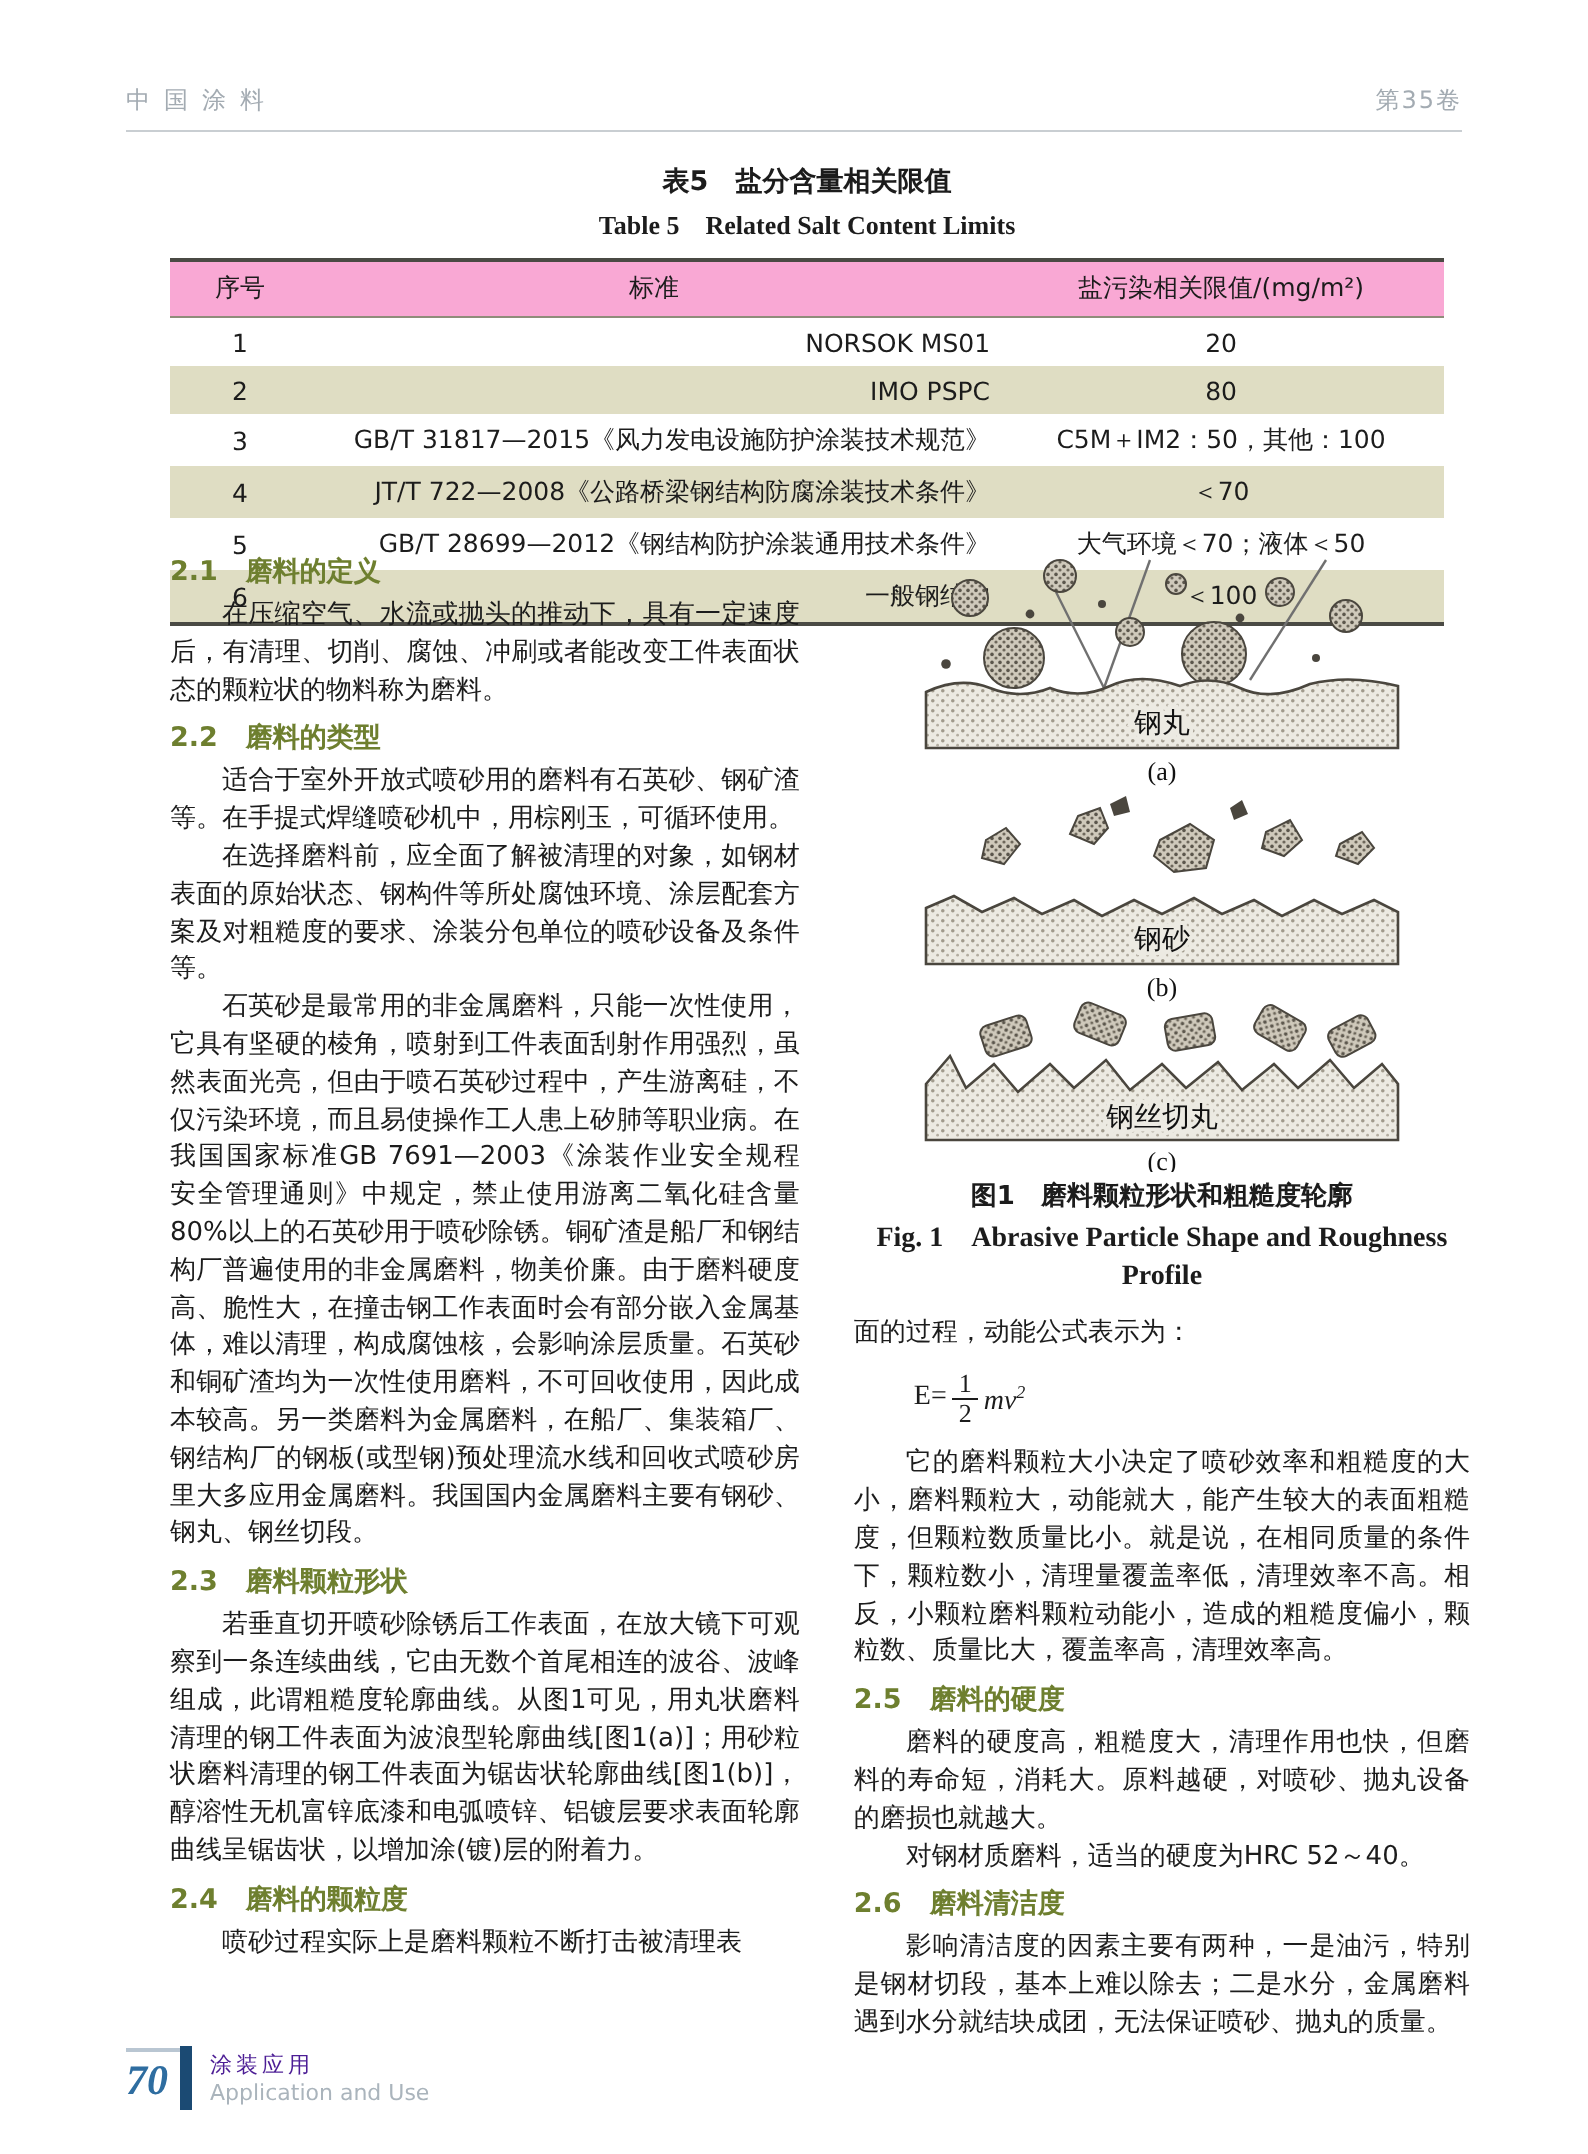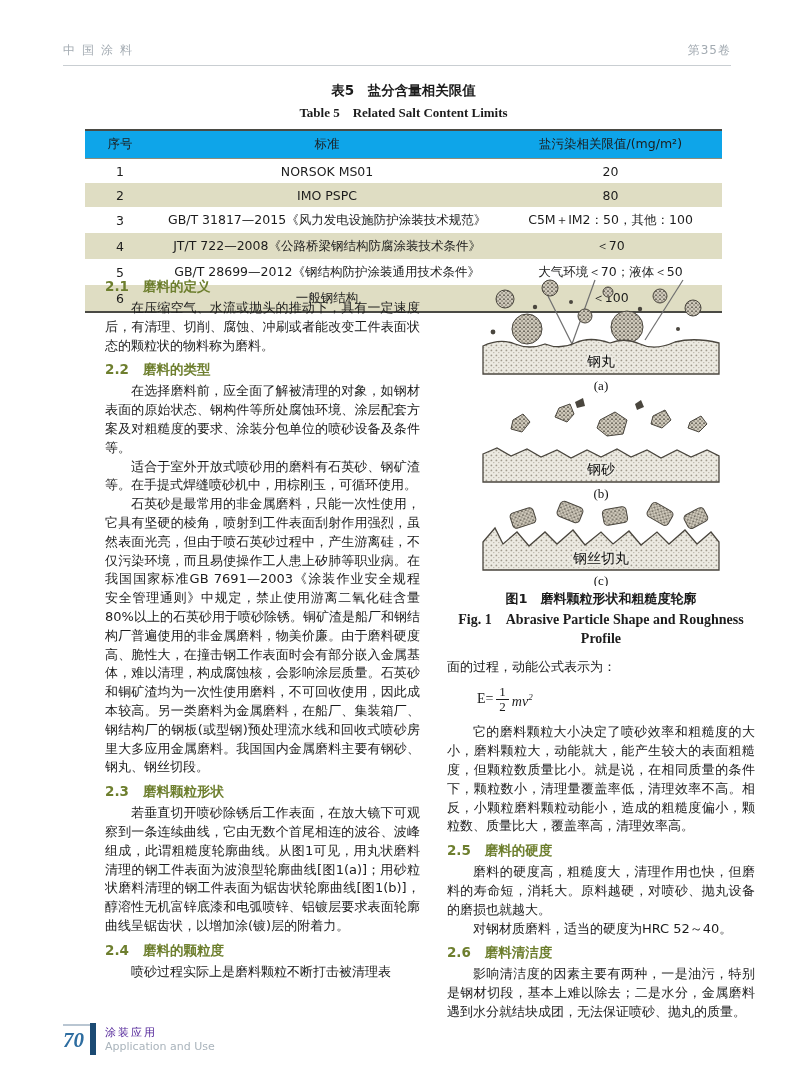--- a/index.html
+++ b/index.html
@@ -22,34 +22,34 @@
   
   .table-block{position:absolute; top:82px; left:85px; width:637px;}
   .tbl-title-zh{text-align:center; font-weight:bold; font-size:13.5px; margin:0 0 4px 0;}
   .tbl-title-en{text-align:center; font-weight:bold; font-size:13px; margin:0 0 7px 0;
     font-family:"Liberation Serif","DejaVu Serif",serif;}
   table.salt{
     width:100%; border-collapse:collapse; font-size:12.5px;
     border-top:2px solid #4a4a44; border-bottom:2px solid #4a4a44;
   }
   table.salt th{
-    background:#0ea5e9; font-weight:normal; padding:5px 4px;
+    background:#f9a8d4; font-weight:normal; padding:5px 4px;
     border-bottom:1px solid #8f8d7a;
   }
   table.salt td{padding:4.5px 4px;}
   table.salt tbody tr:nth-child(even){background:#dfddc3;}
   td.c0,th.c0{width:11%; text-align:center;}
-  td.c1,th.c1{width:54%; text-align:center; padding-left:22px;}
+  td.c1,th.c1{width:54%; text-align:right; padding-left:22px;}
   th.c1{text-align:center; padding-left:4px;}
   td.c2,th.c2{width:35%; text-align:center;}
 
   
   .columns{
     position:absolute; top:272px; left:85px; width:650px;
-    display:flex; gap:27px;margin-left:20px;
+    display:flex; gap:27px;
   }
   .col{width:325px; font-size:13px; line-height:18.8px; text-align:justify;}
   .col-right{width:318px;}
   h3.sec{
     color:#6e7f2f; font-size:13.5px; font-weight:bold;
     margin:5px 0 3px 0; line-height:19px;
   }
   h3.sec .num{margin-right:14px; font-weight:bold;}
   p.body{margin:0; text-indent:2em;}
   p.body.noindent{text-indent:0;}
@@ -148,22 +148,22 @@
 
     <div class="col col-left">
       <h3 class="sec">
         <span class="num">2.1</span><span>磨料的定义</span>
       </h3>
       <p class="body">在压缩空气、水流或抛头的推动下，具有一定速度后，有清理、切削、腐蚀、冲刷或者能改变工件表面状态的颗粒状的物料称为磨料。</p>
 
       <h3 class="sec">
         <span class="num">2.2</span><span>磨料的类型</span>
       </h3>
+      <p class="body">适合于室外开放式喷砂用的磨料有石英砂、钢矿渣等。在手提式焊缝喷砂机中，用棕刚玉，可循环使用。</p>
       <p class="body">在选择磨料前，应全面了解被清理的对象，如钢材表面的原始状态、钢构件等所处腐蚀环境、涂层配套方案及对粗糙度的要求、涂装分包单位的喷砂设备及条件等。</p>
-      <p class="body">适合于室外开放式喷砂用的磨料有石英砂、钢矿渣等。在手提式焊缝喷砂机中，用棕刚玉，可循环使用。</p>
       <p class="body">石英砂是最常用的非金属磨料，只能一次性使用，它具有坚硬的棱角，喷射到工件表面刮射作用强烈，虽然表面光亮，但由于喷石英砂过程中，产生游离硅，不仅污染环境，而且易使操作工人患上矽肺等职业病。在我国国家标准GB 7691—2003《涂装作业安全规程　安全管理通则》中规定，禁止使用游离二氧化硅含量80%以上的石英砂用于喷砂除锈。铜矿渣是船厂和钢结构厂普遍使用的非金属磨料，物美价廉。由于磨料硬度高、脆性大，在撞击钢工作表面时会有部分嵌入金属基体，难以清理，构成腐蚀核，会影响涂层质量。石英砂和铜矿渣均为一次性使用磨料，不可回收使用，因此成本较高。另一类磨料为金属磨料，在船厂、集装箱厂、钢结构厂的钢板(或型钢)预处理流水线和回收式喷砂房里大多应用金属磨料。我国国内金属磨料主要有钢砂、钢丸、钢丝切段。</p>
 
       <h3 class="sec">
         <span class="num">2.3</span><span>磨料颗粒形状</span>
       </h3>
       <p class="body">若垂直切开喷砂除锈后工作表面，在放大镜下可观察到一条连续曲线，它由无数个首尾相连的波谷、波峰组成，此谓粗糙度轮廓曲线。从图1可见，用丸状磨料清理的钢工件表面为波浪型轮廓曲线[图1(a)]；用砂粒状磨料清理的钢工件表面为锯齿状轮廓曲线[图1(b)]，醇溶性无机富锌底漆和电弧喷锌、铝镀层要求表面轮廓曲线呈锯齿状，以增加涂(镀)层的附着力。</p>
 
       <h3 class="sec">
         <span class="num">2.4</span><span>磨料的颗粒度</span>
       </h3>

